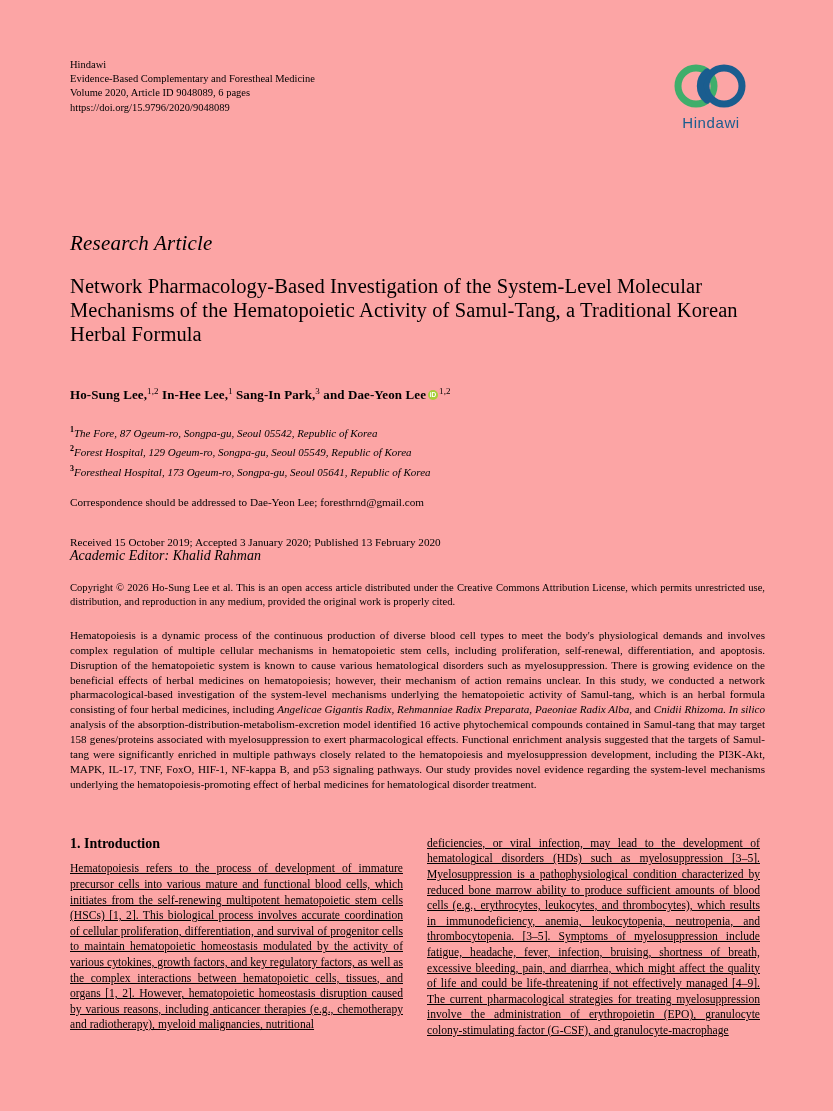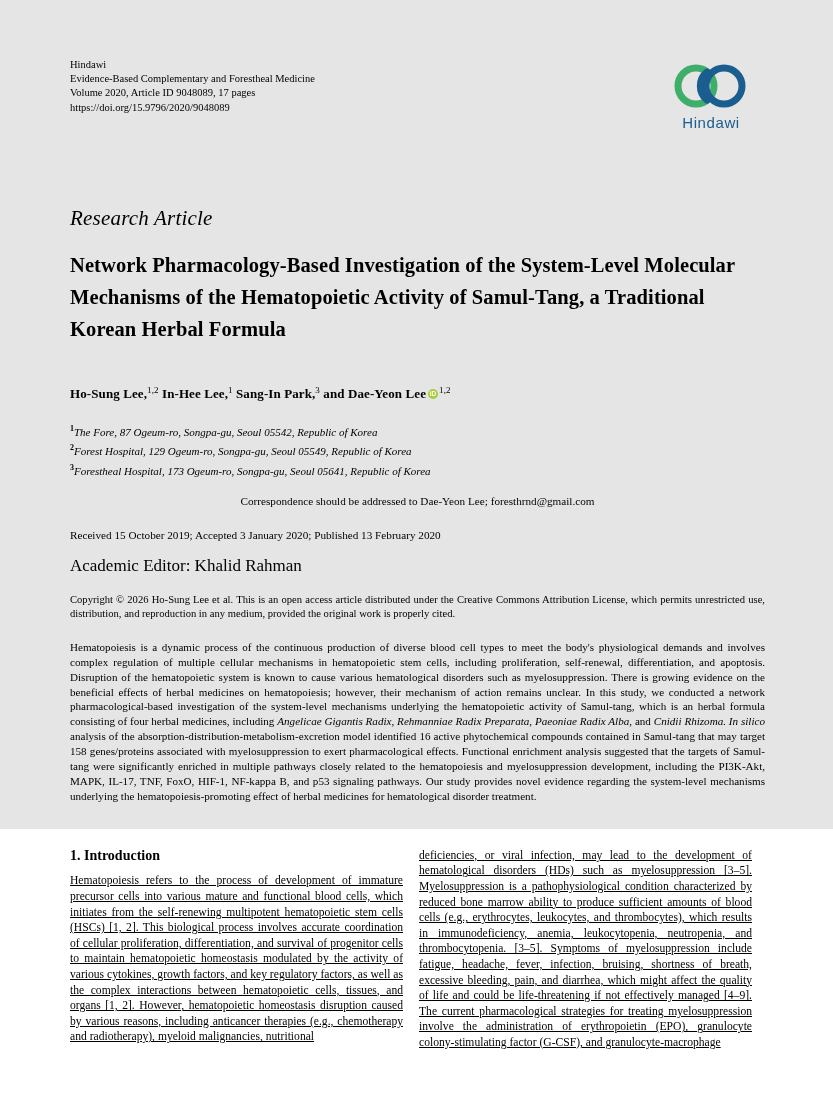--- a/index.html
+++ b/index.html
@@ -12,22 +12,22 @@
     height: 1111px;
     font-family: "Liberation Serif", serif;
     color: #000000;
     position: relative;
     overflow: hidden;
   }
   .page {
     position: absolute;
     left: 0; top: 0;
     width: 833px;
-    height: 829px;
-    background: #e5e5e5;
+    height: 1111px;
+    background: #fca5a5;
   }
   .content {
     position: absolute;
     left: 70px;
     top: 58px;
     width: 695px;
   }
 
   
   .masthead {
@@ -57,28 +57,28 @@
     color: #1a5d8f;
     margin-top: 4px;
     font-weight: normal;
   }
 
   
   .article-type {
     font-family: "Liberation Serif", serif;
     font-style: italic;
     font-size: 21px;
-    margin-top: 56px;
+    margin-top: 81px;
     letter-spacing: 0.2px;
   }
   .title {
     font-family: "Liberation Serif", serif;
-    font-weight: bold;
+    font-weight: normal;
     font-size: 20.5px;
-    line-height: 32px;
+    line-height: 24px;
     margin-top: 18px;
     letter-spacing: 0.1px;
   }
   .authors {
     font-family: "Liberation Serif", serif;
     font-weight: bold;
     font-size: 13px;
     margin-top: 40px;
     letter-spacing: 0.1px;
   }
@@ -108,29 +108,28 @@
   .affiliations {
     margin-top: 19px;
     font-size: 11px;
     line-height: 15.5px;
     font-style: italic;
   }
   .affiliations sup { font-style: normal; font-size: 8px; font-weight: bold; }
   .corr {
     margin-top: 16px;
     font-size: 11.2px;
-    text-align: center;
   }
   .dates {
-    margin-top: 22px;
+    margin-top: 28px;
     font-size: 11.2px;
   }
   .editor {
-    margin-top: 15px;
-    font-size: 17px;
+    font-size: 14px;
+    font-style: italic;
   }
   .copyright {
     margin-top: 17px;
     font-size: 10.6px;
     line-height: 14.5px;
     text-align: justify;
   }
   .abstract {
     margin-top: 18px;
     font-size: 11.1px;
@@ -142,41 +141,41 @@
   
   .section-head {
     font-family: "Liberation Serif", serif;
     font-weight: bold;
     font-size: 14px;
     margin-bottom: 10px;
   }
   .columns {
     margin-top: 44px;
     display: flex;
-    gap: 16px;
+    gap: 24px;
   }
   .col {
     width: 333px;
     font-size: 11.6px;
     line-height: 15.6px;
     text-align: justify;
   }
   .col p { margin: 0; text-decoration: underline; }
 </style>
 </head>
 <body>
 
 <div class="page">
   <div class="content">
 
     <div class="masthead">
       <div class="masthead-text">
         <div>Hindawi</div>
         <div>Evidence-Based Complementary and Forestheal Medicine</div>
-        <div>Volume 2020, Article ID 9048089, 17 pages</div>
+        <div>Volume 2020, Article ID 9048089, 6 pages</div>
         <div>https://doi.org/15.9796/2020/9048089</div>
       </div>
       <div class="hindawi-logo">
         <span>
           <svg width="74" height="48" viewBox="0 0 74 48">
             <g fill="none" stroke-width="7">
               <circle cx="22" cy="24" r="18" stroke="#3fae6b"></circle>
               <circle cx="50" cy="24" r="18" stroke="#1a5d8f"></circle>
               <path d="M33 10 a18 18 0 0 0 0 28" stroke="#1a5d8f" stroke-linecap="round"></path>
             </g>

